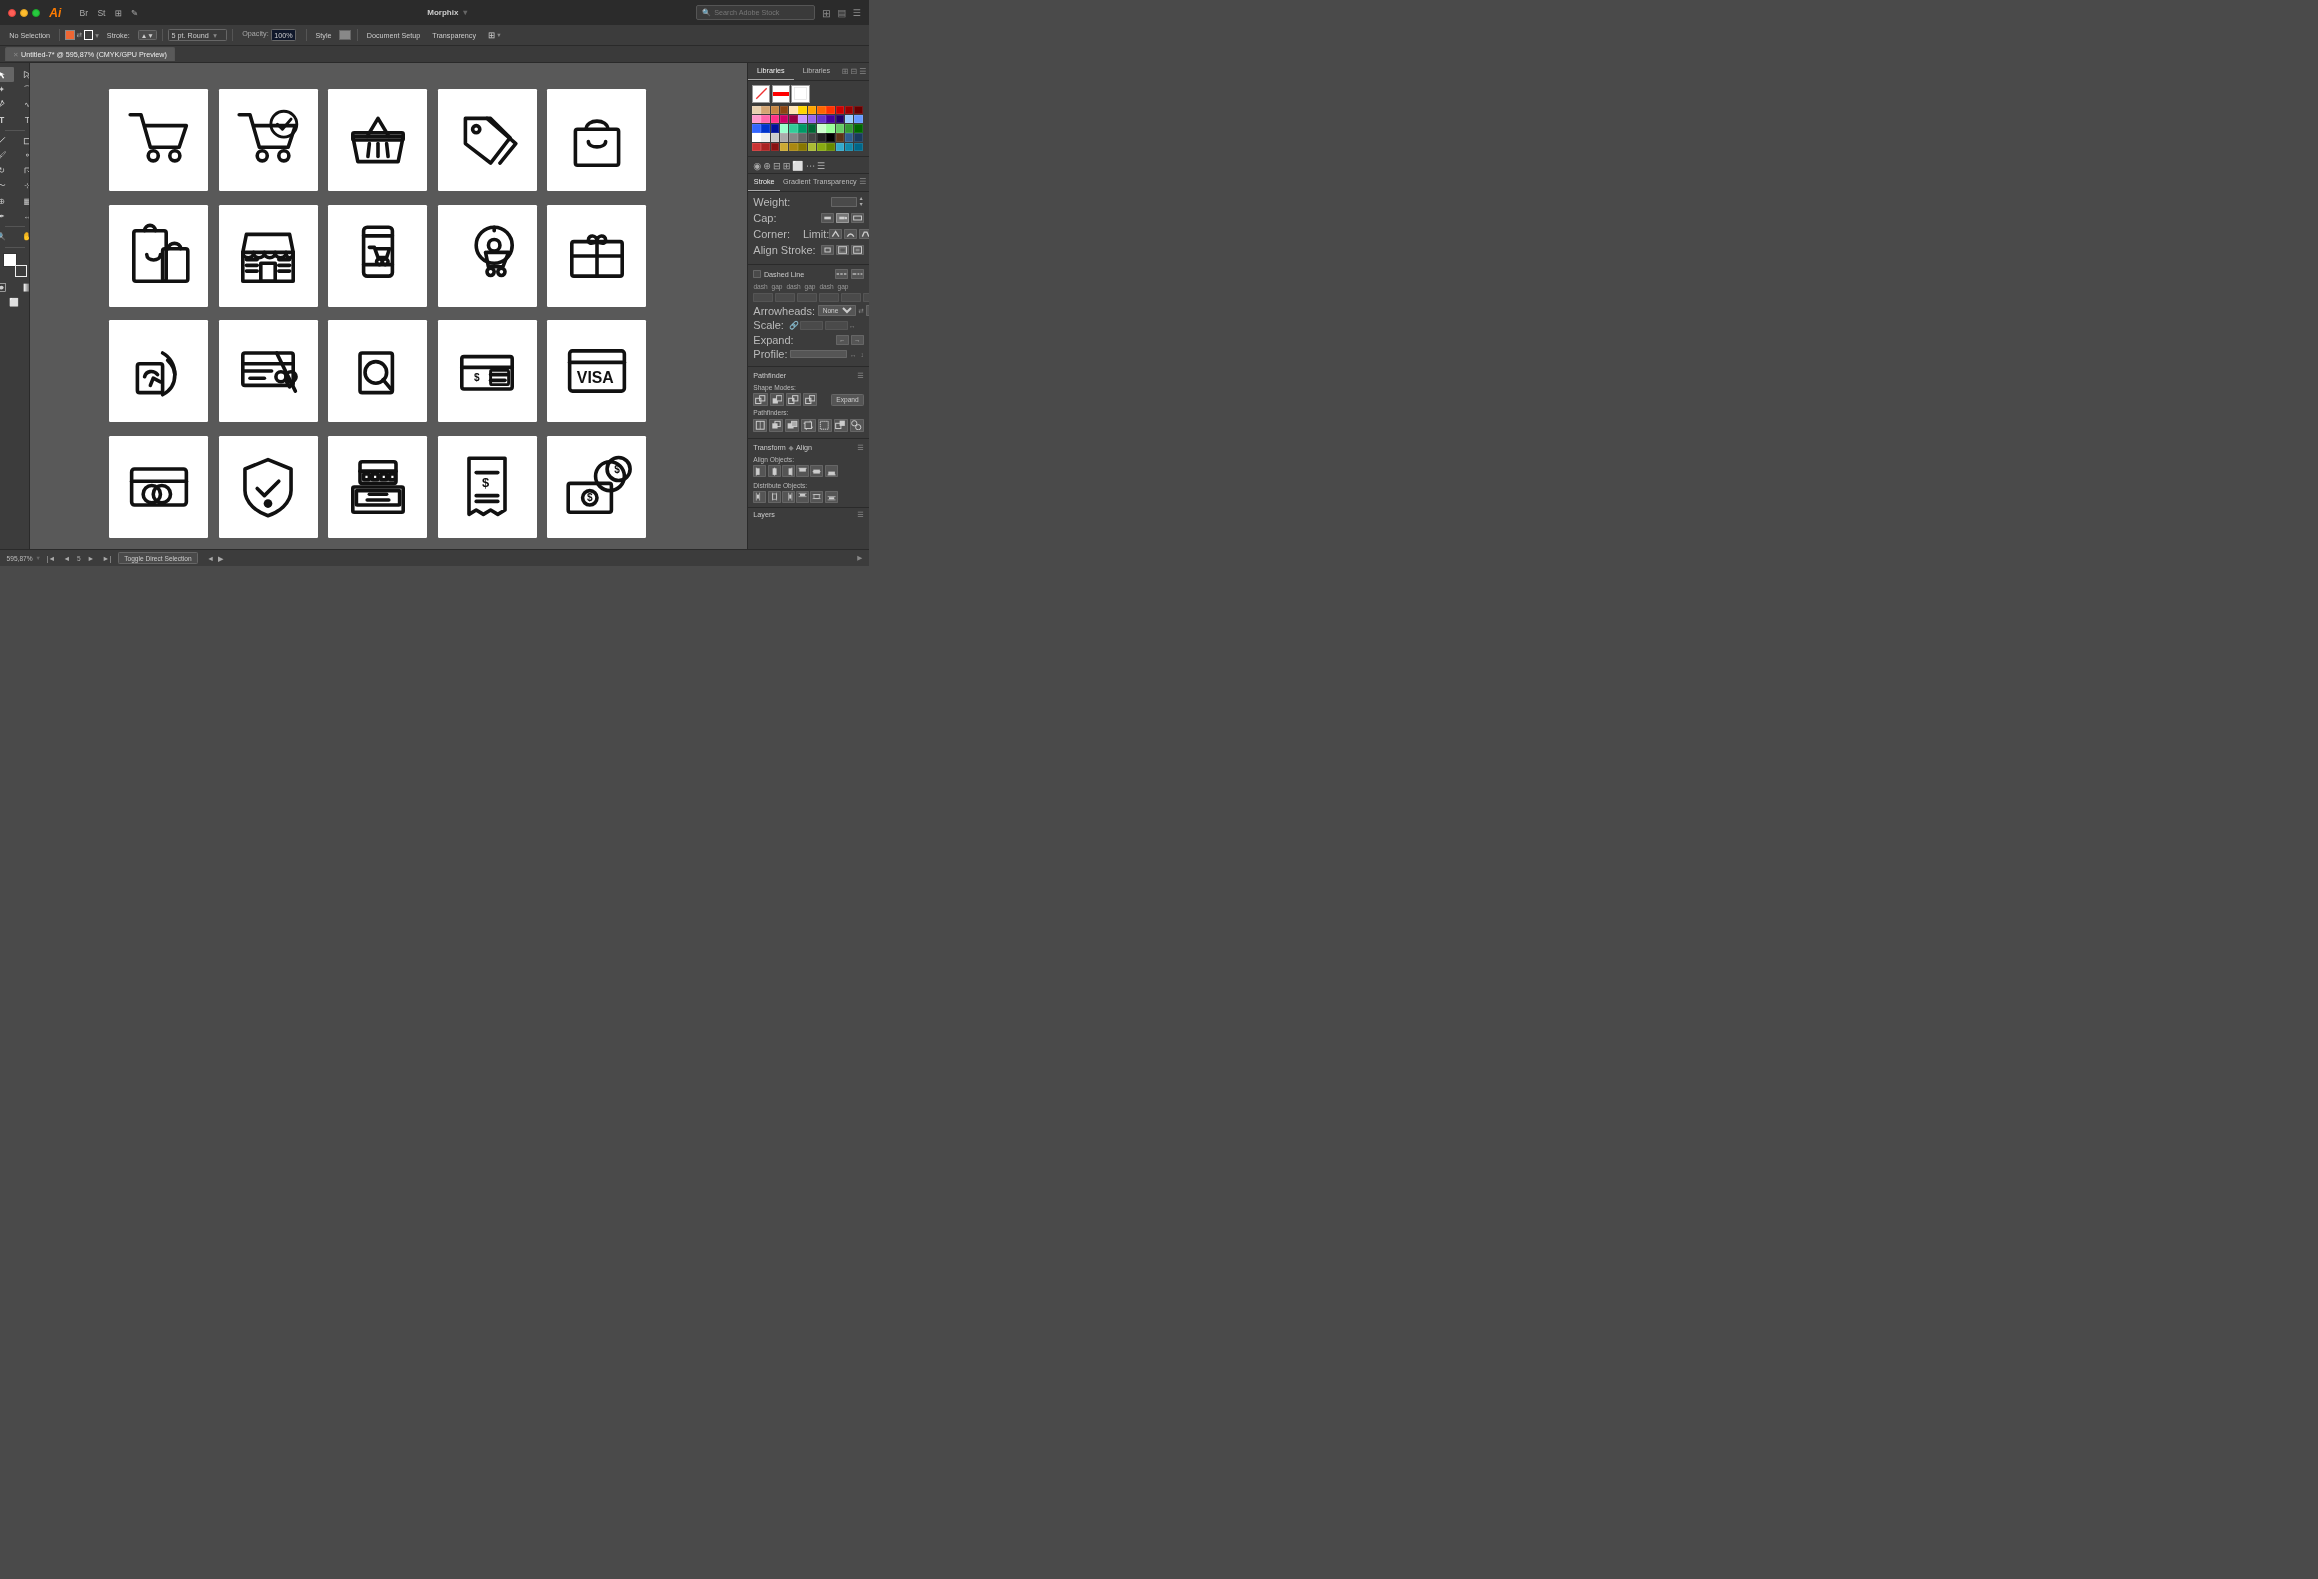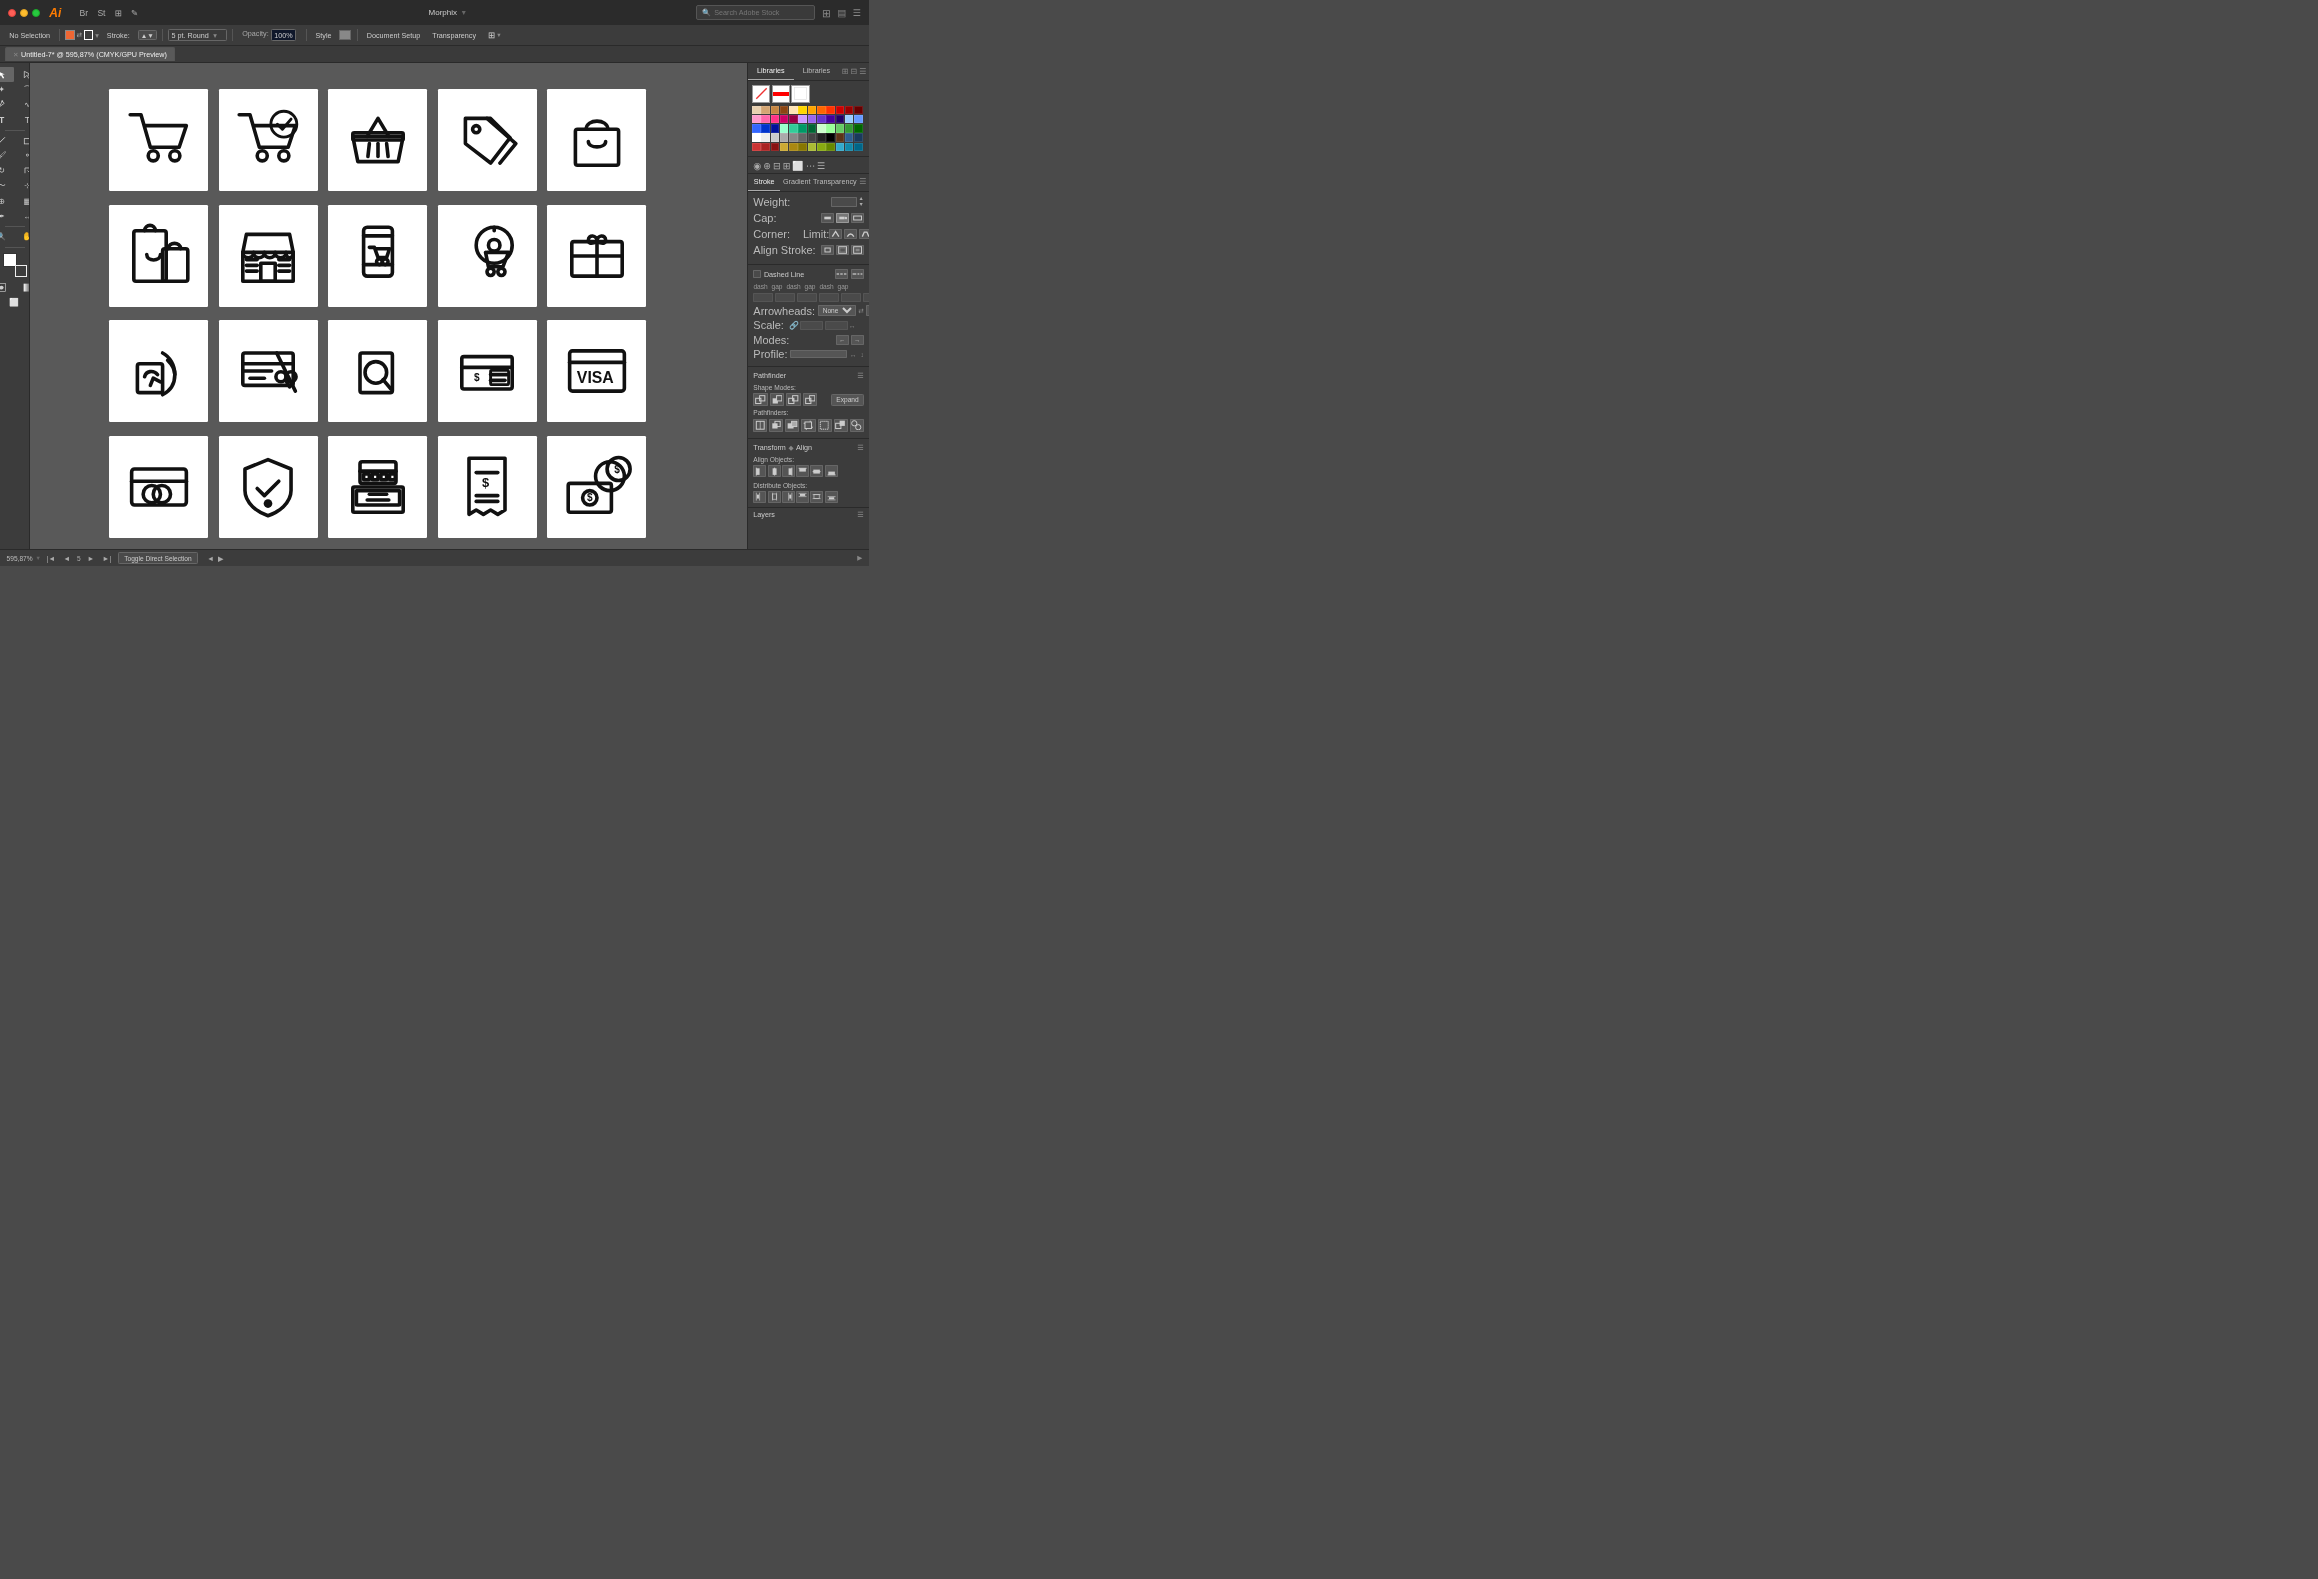--- a/index.html
+++ b/index.html
@@ -27,21 +27,21 @@
     .traffic-lights { display: flex; gap: 4px; align-items: center; }
     .traffic-light {
       width: 8px; height: 8px; border-radius: 50%;
       display: inline-block;
     }
     .tl-red { background: #ff5f57; border: 0.7px solid #e0443e; }
     .tl-yellow { background: #ffbd2e; border: 0.7px solid #dea123; }
     .tl-green { background: #28c940; border: 0.7px solid #1aab29; }
     .app-title-area {
       position: absolute; left: 50%; transform: translateX(-50%);
-      color: #ccc; font-size: 8px; font-weight: 400; padding-left: 28px;
+      color: #ccc; font-size: 8px; font-weight: 700; padding-left: 28px;
     }
     .title-bar-icons { display: flex; gap: 9.2px; margin-left: 13px; align-items: flex-end; }
     .title-bar-icon { color: #aaa; font-size: 8.6px; cursor: pointer; }
     .ai-logo { font-size: 12px; font-weight: 900; color: #ff7c00; margin-left: 4px; font-style: italic; }
     .title-right { margin-left: auto; display: flex; align-items: center; gap: 6.6px; }
     .search-box-title {
       background: #3a3a3a; border: 0.7px solid #555; border-radius: 2px;
       padding: 2px 5.3px; color: #bbb; font-size: 7.2px; width: 119px;
       display: flex; align-items: center; gap: 2.6px;
     }
@@ -963,21 +963,21 @@
         <span class="stroke-label">Scale:</span>
         <div style="display:flex; align-items:center; gap:1.3px; margin-left:2.6px;">
           <span style="color:#888; font-size:8px;">🔗</span>
           <input class="dash-input" type="text" value="" style="width: 23px;">
           <input class="dash-input" type="text" value="" style="width: 23px;">
           <span style="color:#888; font-size:6.6px; cursor:pointer;">↔</span>
         </div>
       </div>
 
       <div class="align-row">
-        <span class="stroke-label">Modes:</span>
+        <span class="stroke-label">Expand:</span>
         <div style="display:flex; gap:2px; margin-left:auto;">
           <div class="stroke-btn">←</div>
           <div class="stroke-btn">→</div>
         </div>
       </div>
 
       <div class="profile-row">
         <span class="stroke-label">Profile:</span>
         <div class="profile-bar"></div>
         <span style="color:#888; font-size:6.6px; cursor:pointer;">↔</span>

